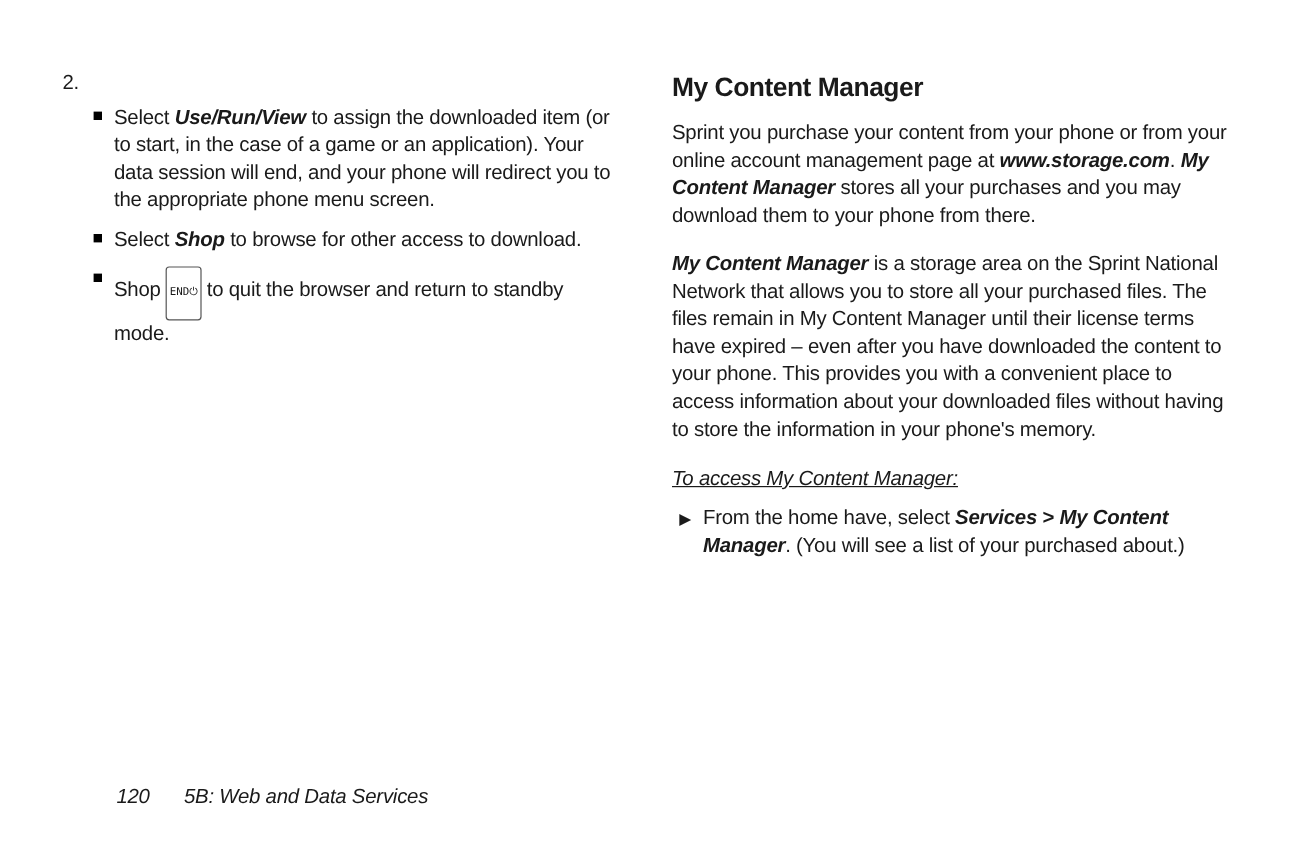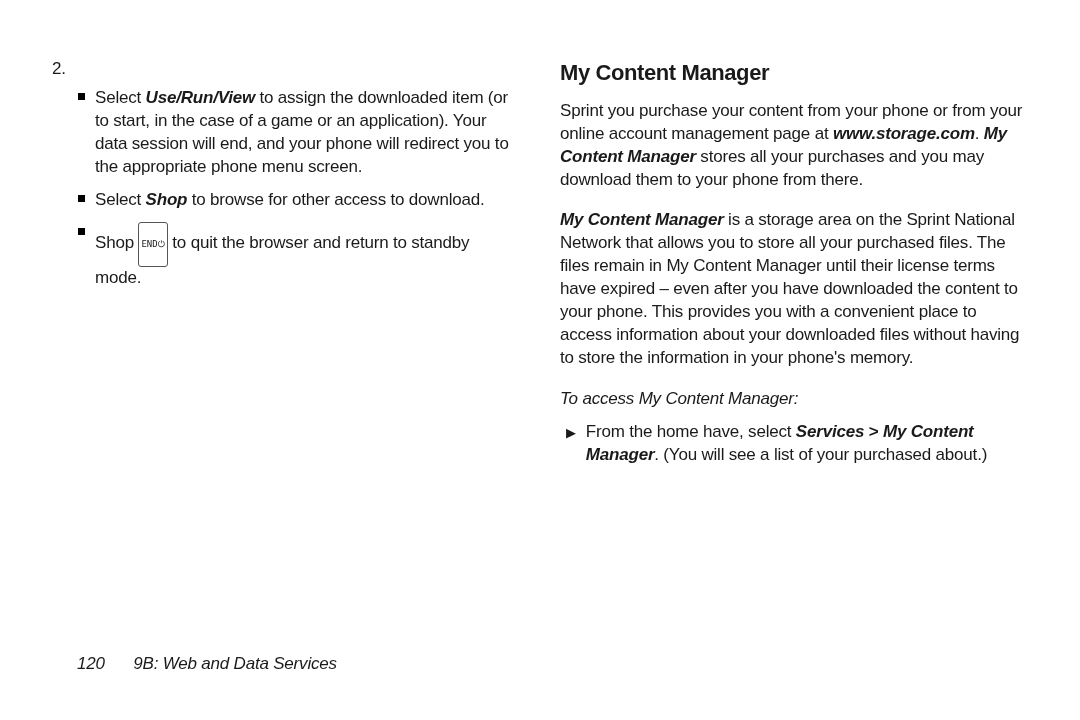--- a/index.html
+++ b/index.html
@@ -47,20 +47,21 @@
     font-size: 22px;
     font-weight: 700;
     margin-bottom: 12px;
     letter-spacing: -0.4px;
   }
   .para { margin-bottom: 18px; }
   .subhead {
     font-style: italic;
     margin-top: 18px;
     margin-bottom: 10px;
+    text-decoration: underline;
   }
   .arrow-item {
     display: flex;
     gap: 10px;
     margin-left: 6px;
   }
   .tri {
     margin-top: 3px;
     font-size: 13px;
     flex: 0 0 auto;
@@ -79,20 +80,21 @@
   .footer {
     position: absolute;
     left: 77px;
     bottom: 44px;
     font-style: italic;
     font-size: 17px;
   }
   .pagenum {
     display: inline-block;
     margin-right: 24px;
+    margin-left: 20px;
   }
 </style>
 </head>
 <body>
 
 <div class="page">
 
   <div class="col">
     <div class="step">
       <span class="step-num">2.</span>
@@ -143,14 +145,14 @@
       <span>
         <span>From the home have, select </span><span class="ib">Services</span><span class="b"> &gt; </span><span class="ib">My Content Manager</span><span>. (You will see a list of your purchased about.)</span>
       </span>
     </div>
   </div>
 
 </div>
 
 <div class="footer">
   <span class="pagenum">120</span>
-  <span>9B: Web and Data Services</span>
+  <span>5B: Web and Data Services</span>
 </div>
 
 </body></html>

